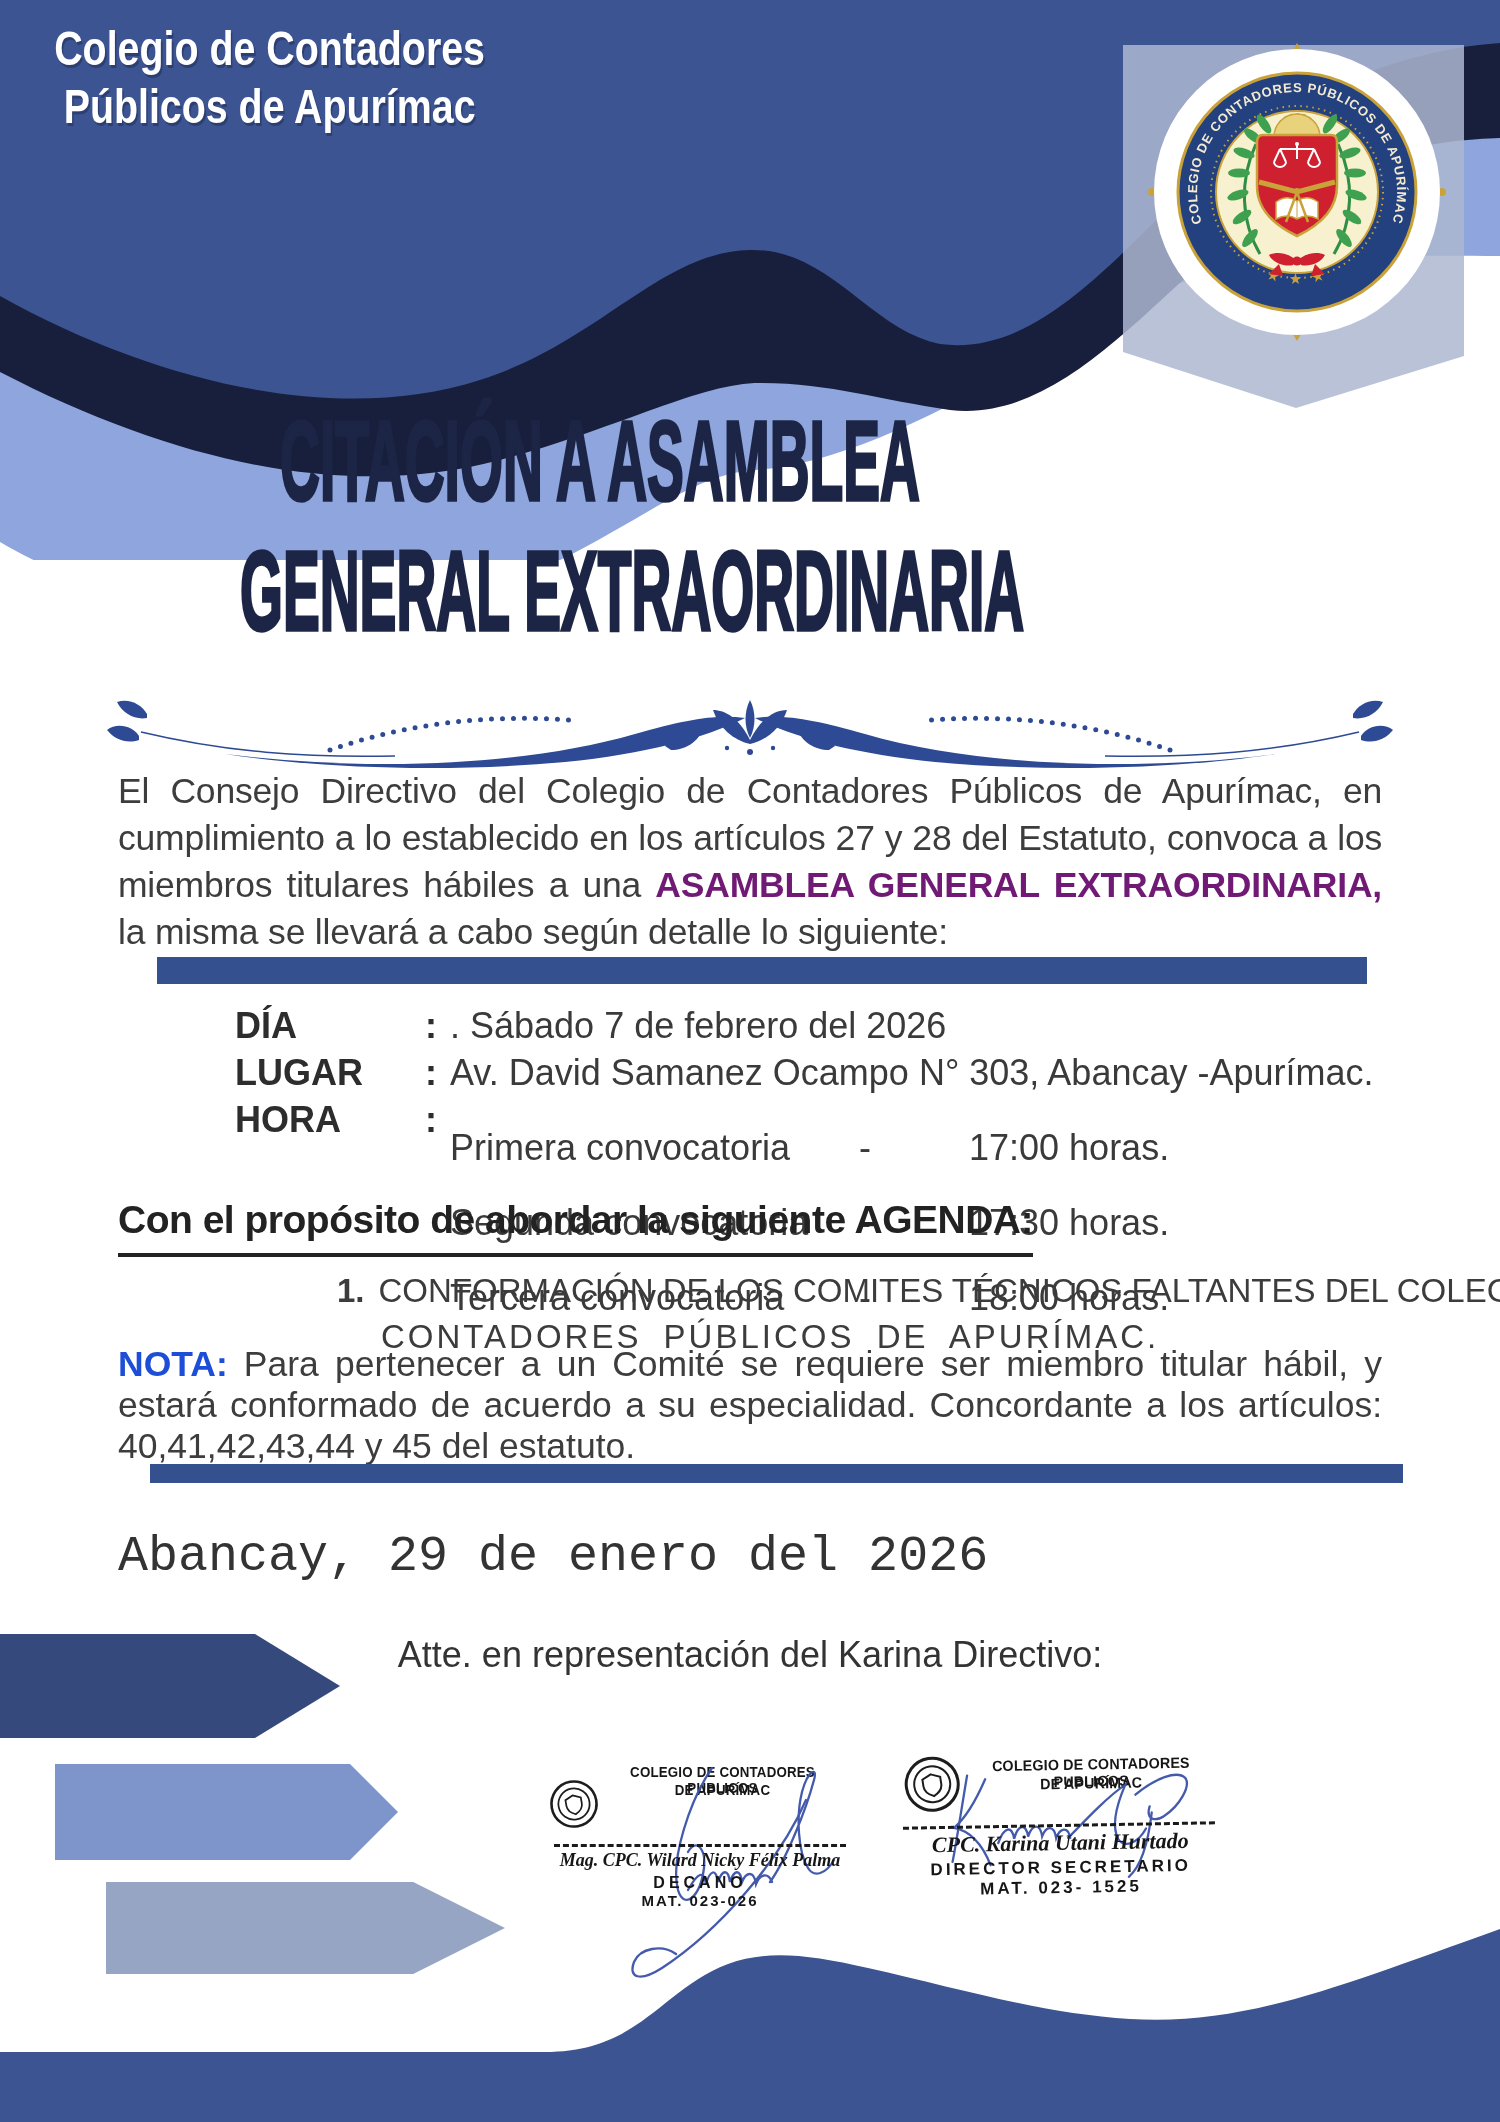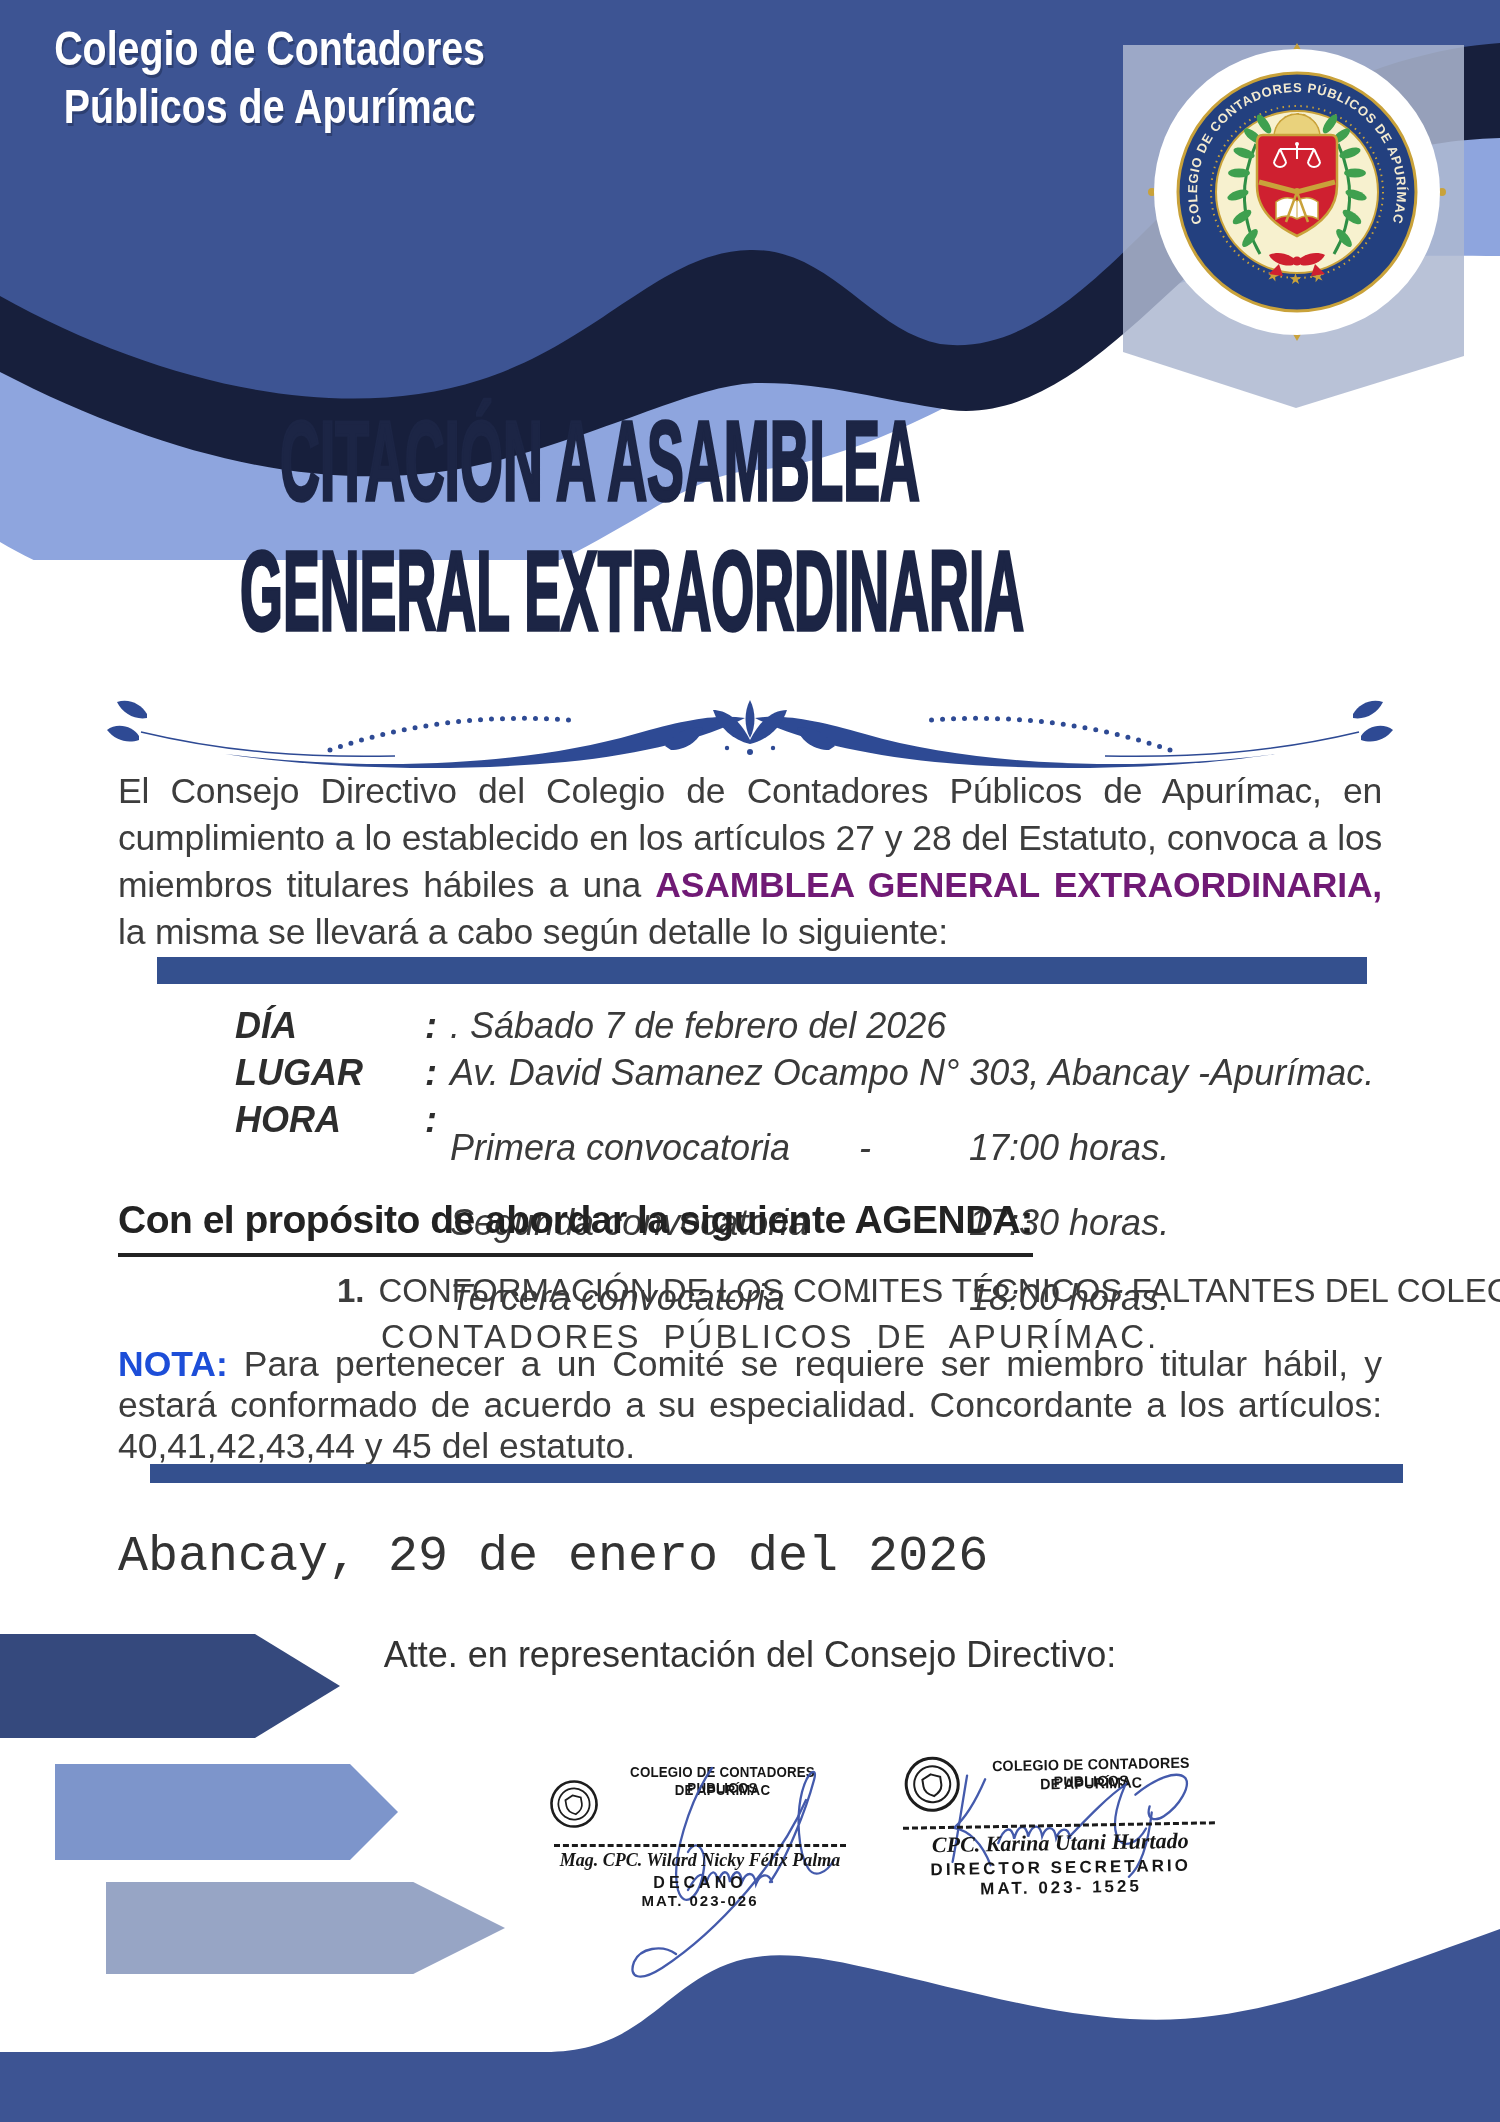--- a/index.html
+++ b/index.html
@@ -39,21 +39,21 @@
     font-size:35.5px; line-height:47px; letter-spacing:-0.2px;
     text-align:justify; color:#3d3d3d;
   }
   .intro b { color:#701a75; }
 
   .bar { position:absolute; background:#34508e; }
   .bar1 { left:157px; top:957px; width:1210px; height:27px; }
   .bar2 { left:150px; top:1464px; width:1253px; height:19px; }
 
   .details { position:absolute; left:235px; top:1002px; width:1180px;
-             font-size:36px; line-height:47px; color:#3a3a3a;font-style:italic; }
+             font-size:36px; line-height:47px; color:#3a3a3a; }
   .drow { display:flex; }
   .dlab { width:190px; font-weight:bold; color:#2d2d2d; }
   .dcol { width:25px; font-weight:bold; color:#2d2d2d; }
   .dval { flex:1; }
   .hwrap { display:flex;margin-top:28px; }
   .hname { width:405px; }
   .hdash { width:110px; padding-left:4px; }
   .htime { flex:1; }
 
   .agenda-heading { position:absolute; left:118px; top:1198px;
@@ -306,21 +306,21 @@
       <span class="ag-num">1.</span><span>CONFORMACIÓN DE LOS COMITES TÉCNICOS FALTANTES DEL COLEGIO DE</span>
     </div>
     <div class="ag-line2">CONTADORES PÚBLICOS DE APURÍMAC.</div>
   </div>
 
   <p class="nota"><b>NOTA:</b><span> Para pertenecer a un Comité se requiere ser miembro titular hábil, y estará conformado de acuerdo a su especialidad. Concordante a los artículos: 40,41,42,43,44 y 45 del estatuto.</span></p>
 
   <div class="bar bar2"></div>
 
   <div class="date-line">Abancay, 29 de enero del 2026</div>
-  <div class="atte-line">Atte. en representación del Consejo Directivo:</div>
+  <div class="atte-line">Atte. en representación del Karina Directivo:</div>
 
   <div class="sig-block sig-left">
     <svg class="stamp-circle" style="left:8px; top:18px; transform:rotate(-10deg);" width="52" height="52" viewBox="0 0 60 60">
       <circle cx="30" cy="30" r="26" fill="none" stroke="#1d1d1d" stroke-width="3"></circle>
       <circle cx="30" cy="30" r="18" fill="none" stroke="#1d1d1d" stroke-width="2"></circle>
       <path d="M30,20 l9,4 v7 q0,7 -9,11 q-9,-4 -9,-11 v-7 Z" fill="none" stroke="#1d1d1d" stroke-width="2"></path>
     </svg>
     <div class="st-line st-l1">COLEGIO DE CONTADORES PUBLICOS</div>
     <div class="st-line st-l2">DE APURÍMAC</div>
     <svg class="ink" style="left:30px; top:-20px;" width="310" height="245" viewBox="0 0 310 245">

